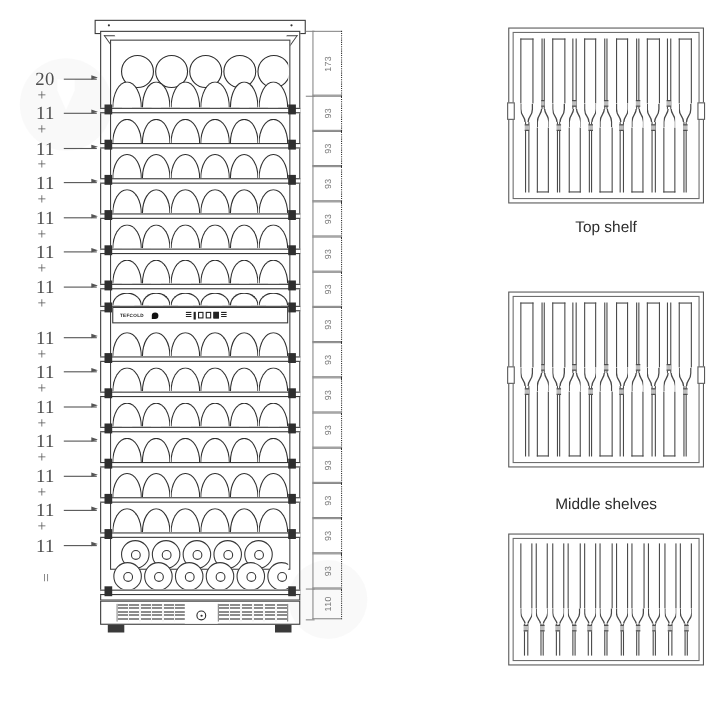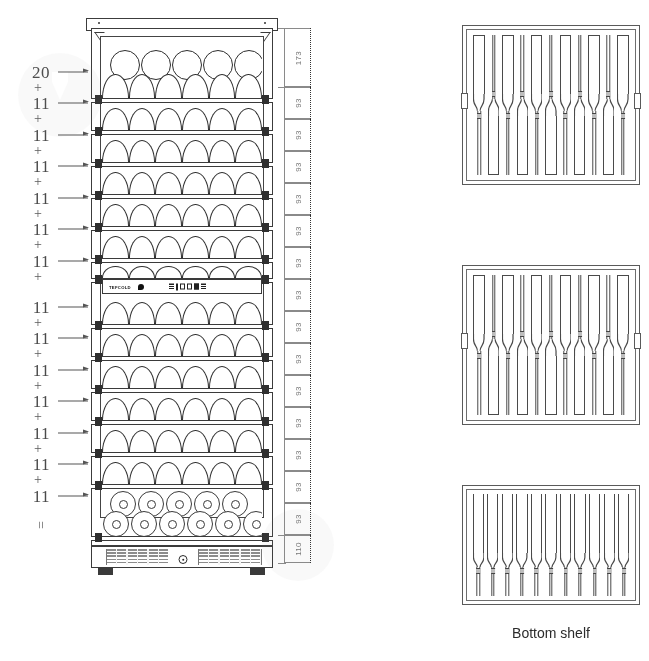--- a/index.html
+++ b/index.html
@@ -689,20 +689,21 @@
           <div class="sb-body" style="top: 0px; height: 58.8px;"></div>
           <div class="sb-end" style="top: 0px;"></div>
           <div class="sb-shoulder" style="top: 58.8px; height: 16.8px;"><svg width="100%" height="100%" viewBox="0 0 20 10" preserveAspectRatio="none">
               <path d="M0.8,0 L0.8,3 C0.8,7 7.6,7 7.6,10 M19.2,0 L19.2,3 C19.2,7 12.4,7 12.4,10" fill="none" stroke="#4a4a4a" stroke-width="1.2" vector-effect="non-scaling-stroke"></path>
             </svg></div>
           <div class="sb-neck" style="top: 75.6px; height: 64.4px; width: 3.44727px;"></div>
           <div class="sb-collar" style="top: 77.6px; height: 4px; width: 3.90691px;"></div>
         </div>
       </div>
   </div>
+  <div class="shelf-caption" style="left:462px;top:198px;width:178px;">Top shelf</div>
 
   <div class="shelf-panel" id="shelf-middle" style="left:462px;top:265px;width:178px;height:160px;">
     <div class="shelf-frame"></div>
     <div class="shelf-frame-inner"></div>
     <div class="shelf-notch" style="left:-1px;top:68px;"></div>
     <div class="shelf-notch" style="right:-1px;top:68px;"></div>
     <div class="shelf-bottles">
         <div class="sb" style="left: 11.4364px; top: 10px; width: 11.4909px; height: 140px;">
           <div class="sb-body" style="top: 0px; height: 58.8px;"></div>
           <div class="sb-end" style="top: 0px;"></div>
@@ -797,20 +798,21 @@
           <div class="sb-body" style="top: 0px; height: 58.8px;"></div>
           <div class="sb-end" style="top: 0px;"></div>
           <div class="sb-shoulder" style="top: 58.8px; height: 16.8px;"><svg width="100%" height="100%" viewBox="0 0 20 10" preserveAspectRatio="none">
               <path d="M0.8,0 L0.8,3 C0.8,7 7.6,7 7.6,10 M19.2,0 L19.2,3 C19.2,7 12.4,7 12.4,10" fill="none" stroke="#4a4a4a" stroke-width="1.2" vector-effect="non-scaling-stroke"></path>
             </svg></div>
           <div class="sb-neck" style="top: 75.6px; height: 64.4px; width: 3.44727px;"></div>
           <div class="sb-collar" style="top: 77.6px; height: 4px; width: 3.90691px;"></div>
         </div>
       </div>
   </div>
+  <div class="shelf-caption" style="left:462px;top:450px;width:178px;">Middle shelves</div>
 
   <div class="shelf-panel" id="shelf-bottom" style="left:462px;top:485px;width:178px;height:120px;">
     <div class="shelf-frame"></div>
     <div class="shelf-frame-inner"></div>
     <div class="shelf-bottles">
         <div class="sb" style="left: 10.6px; top: 9px; width: 11.3455px; height: 102px;">
           <div class="sb-body" style="top: 0px; height: 59.16px;"></div>
           <div class="sb-shoulder" style="top: 59.16px; height: 14.28px;"><svg width="100%" height="100%" viewBox="0 0 20 10" preserveAspectRatio="none">
               <path d="M0.8,0 L0.8,3 C0.8,7 7.6,7 7.6,10 M19.2,0 L19.2,3 C19.2,7 12.4,7 12.4,10" fill="none" stroke="#4a4a4a" stroke-width="1.2" vector-effect="non-scaling-stroke"></path>
             </svg></div>
@@ -892,21 +894,20 @@
         <div class="sb" style="left: 156.055px; top: 9px; width: 11.3455px; height: 102px;">
           <div class="sb-body" style="top: 0px; height: 59.16px;"></div>
           <div class="sb-shoulder" style="top: 59.16px; height: 14.28px;"><svg width="100%" height="100%" viewBox="0 0 20 10" preserveAspectRatio="none">
               <path d="M0.8,0 L0.8,3 C0.8,7 7.6,7 7.6,10 M19.2,0 L19.2,3 C19.2,7 12.4,7 12.4,10" fill="none" stroke="#4a4a4a" stroke-width="1.2" vector-effect="non-scaling-stroke"></path>
             </svg></div>
           <div class="sb-neck" style="top: 73.44px; height: 28.56px; width: 3.40364px;"></div>
           <div class="sb-collar" style="top: 74.44px; height: 4px; width: 3.85745px;"></div>
         </div>
       </div>
   </div>
-  <div class="shelf-caption" style="left:462px;top:625px;width:178px;">Bottom shelf</div>
 
 
   <svg class="abs" id="watermark" viewBox="0 0 649 661">
     <circle cx="60" cy="95" r="42" fill="#9a9a9a"></circle>
     <path d="M52,72 h16 v10 l-8,18 l-8,-18 z" fill="#ffffff"></path>
     <circle cx="298" cy="545" r="36" fill="#9a9a9a"></circle>
   </svg>
 
 </div>
 

